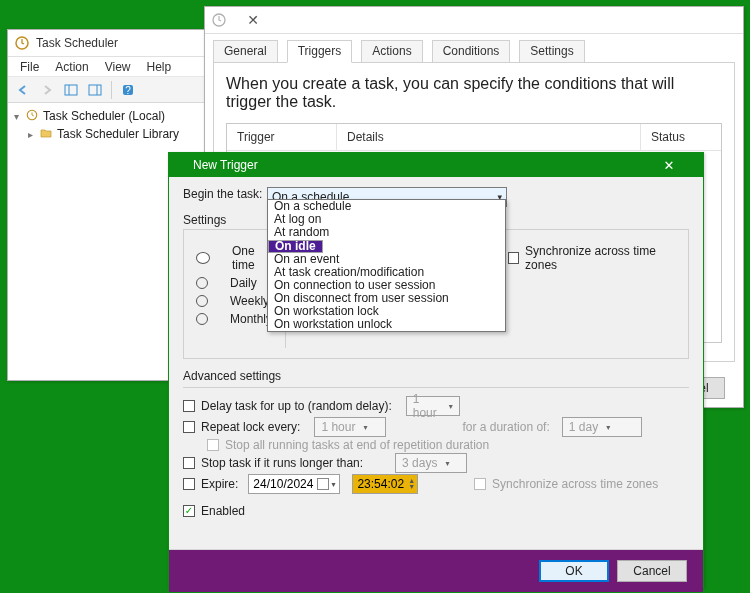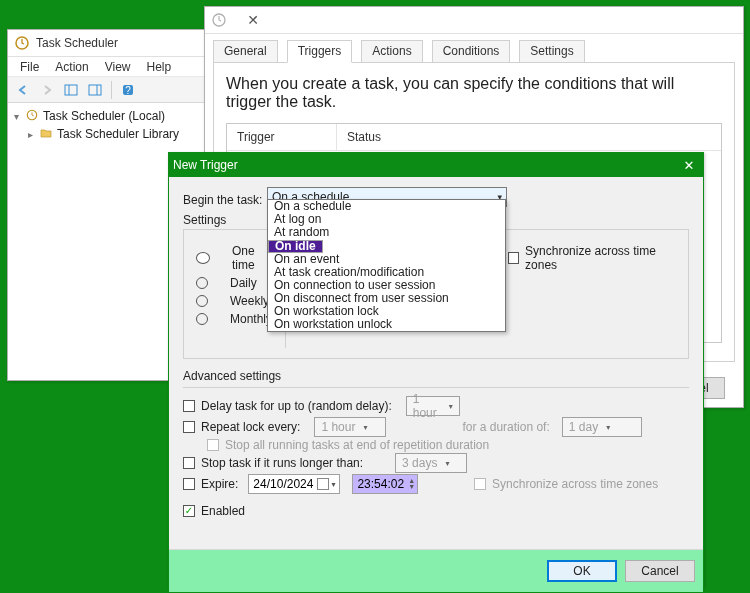--- a/index.html
+++ b/index.html
@@ -54,27 +54,27 @@
   .triggrid .hdr .col { padding:6px 10px; font-size:12px; color:#333; border-right:1px solid #e4e4e4;}
   .btn {
     min-width:70px; height:22px; padding:0 12px;
     border:1px solid #adadad; background:#e1e1e1;
     font-size:12px; color:#222; display:inline-flex; align-items:center; justify-content:center;
   }
   .btn.default { border:2px solid #0078d7; background:#e5f1fb; }
   
   .greentitle {
     height:24px; background:#0d8c15; color:#fff;
-    display:flex; align-items:center; padding:0 4px;
+    display:flex; align-items:center; padding:0 24px;
     font-size:12px;
   }
   .greentitle .title { flex:1; }
   .greentitle .close { width:20px; text-align:center; font-size:13px;}
   .ntbody { padding:10px 14px; background:#f0f0f0; }
-  .row { display:flex; align-items:flex-end; margin-bottom:6px;}
+  .row { display:flex; align-items:flex-start; margin-bottom:6px;}
   .label { font-size:12px; color:#222;}
   .combo {
     height:20px; border:1px solid #7a7a7a; background:#e8f4ff;
     display:flex; align-items:center; padding:0 4px; font-size:12px; color:#222;
     position:relative;
   }
   .combo .caret { margin-left:auto; font-size:9px; color:#333;}
   .sel {
     height:20px; border:1px solid #a0a0a0; background:#fff;
     display:inline-flex; align-items:center; padding:0 6px; font-size:12px; color:#555;
@@ -90,25 +90,25 @@
   .checkbox .box { width:12px; height:12px; border:1px solid #555; background:#fff; display:flex; align-items:center; justify-content:center; font-size:10px; line-height:10px;}
   .checkbox .box.chk::after { content:'✓'; font-size:10px; color:#0a0;}
   .checkbox.dis .box { border-color:#bbb;}
   .checkbox.dis .label { color:#a0a0a0;}
   .dropdown-list {
     position:absolute; background:#fff; border:1px solid #767676;
     font-size:12px; z-index:50; box-shadow:2px 2px 4px rgba(0,0,0,0.25);
   }
   .dropdown-list .opt { padding:0 6px; height:13px; line-height:13px; white-space:nowrap; color:#222;}
   .dropdown-list .opt.sel { background:#4c1d95; color:#fff;font-weight:bold;}
-  .footer { display:flex; justify-content:flex-end; gap:8px; padding:10px 8px; background:#86efac;}
+  .footer { display:flex; justify-content:flex-end; gap:8px; padding:10px 16px; background:#701a75;}
   .datebox { height:20px; border:1px solid #a0a0a0; background:#fff; display:inline-flex; align-items:center; padding:0 4px; font-size:12px;}
   .datebox .cal { width:12px; height:12px; border:1px solid #888; margin-left:4px;}
   .datebox .car { font-size:8px; margin-left:2px; color:#555;}
-  .spinbox { height:20px; border:1px solid #a0a0a0; background:#c4b5fd; display:inline-flex; align-items:center; padding:0 2px 0 4px; font-size:12px;}
+  .spinbox { height:20px; border:1px solid #a0a0a0; background:#eab308; display:inline-flex; align-items:center; padding:0 2px 0 4px; font-size:12px;}
   .spinbox .spins { display:flex; flex-direction:column; margin-left:4px;}
   .spinbox .spins span { font-size:7px; line-height:6px; color:#555;}
 </style>
 </head>
 <body>
 
 <div class="window" style="left:7px; top:29px; width:350px; height:352px;">
   <div class="titlebar">
     <span class="icon">
       <svg width="14" height="14" viewBox="0 0 14 14">
@@ -193,20 +193,21 @@
     <div class="tab active">Triggers</div>
     <div class="tab">Actions</div>
     <div class="tab">Conditions</div>
     <div class="tab">Settings</div>
   </div>
   <div class="tabbody">
     <div class="trigdesc">When you create a task, you can specify the conditions that will trigger the task.</div>
     <div class="triggrid" style="height:220px;">
       <div class="hdr">
         <div class="col" style="width:110px;">Trigger</div>
+        <div class="col" style="flex:1;">Details</div>
         <div class="col" style="width:80px;border-right:none;">Status</div>
       </div>
     </div>
   </div>
   <div style="position:absolute; right:18px; bottom:8px;">
     <span class="btn">Cancel</span>
   </div>
 </div>
 
 <div class="window" style="left:168px; top:152px; width:536px; height:436px; border:1px solid #0d8c15;">

